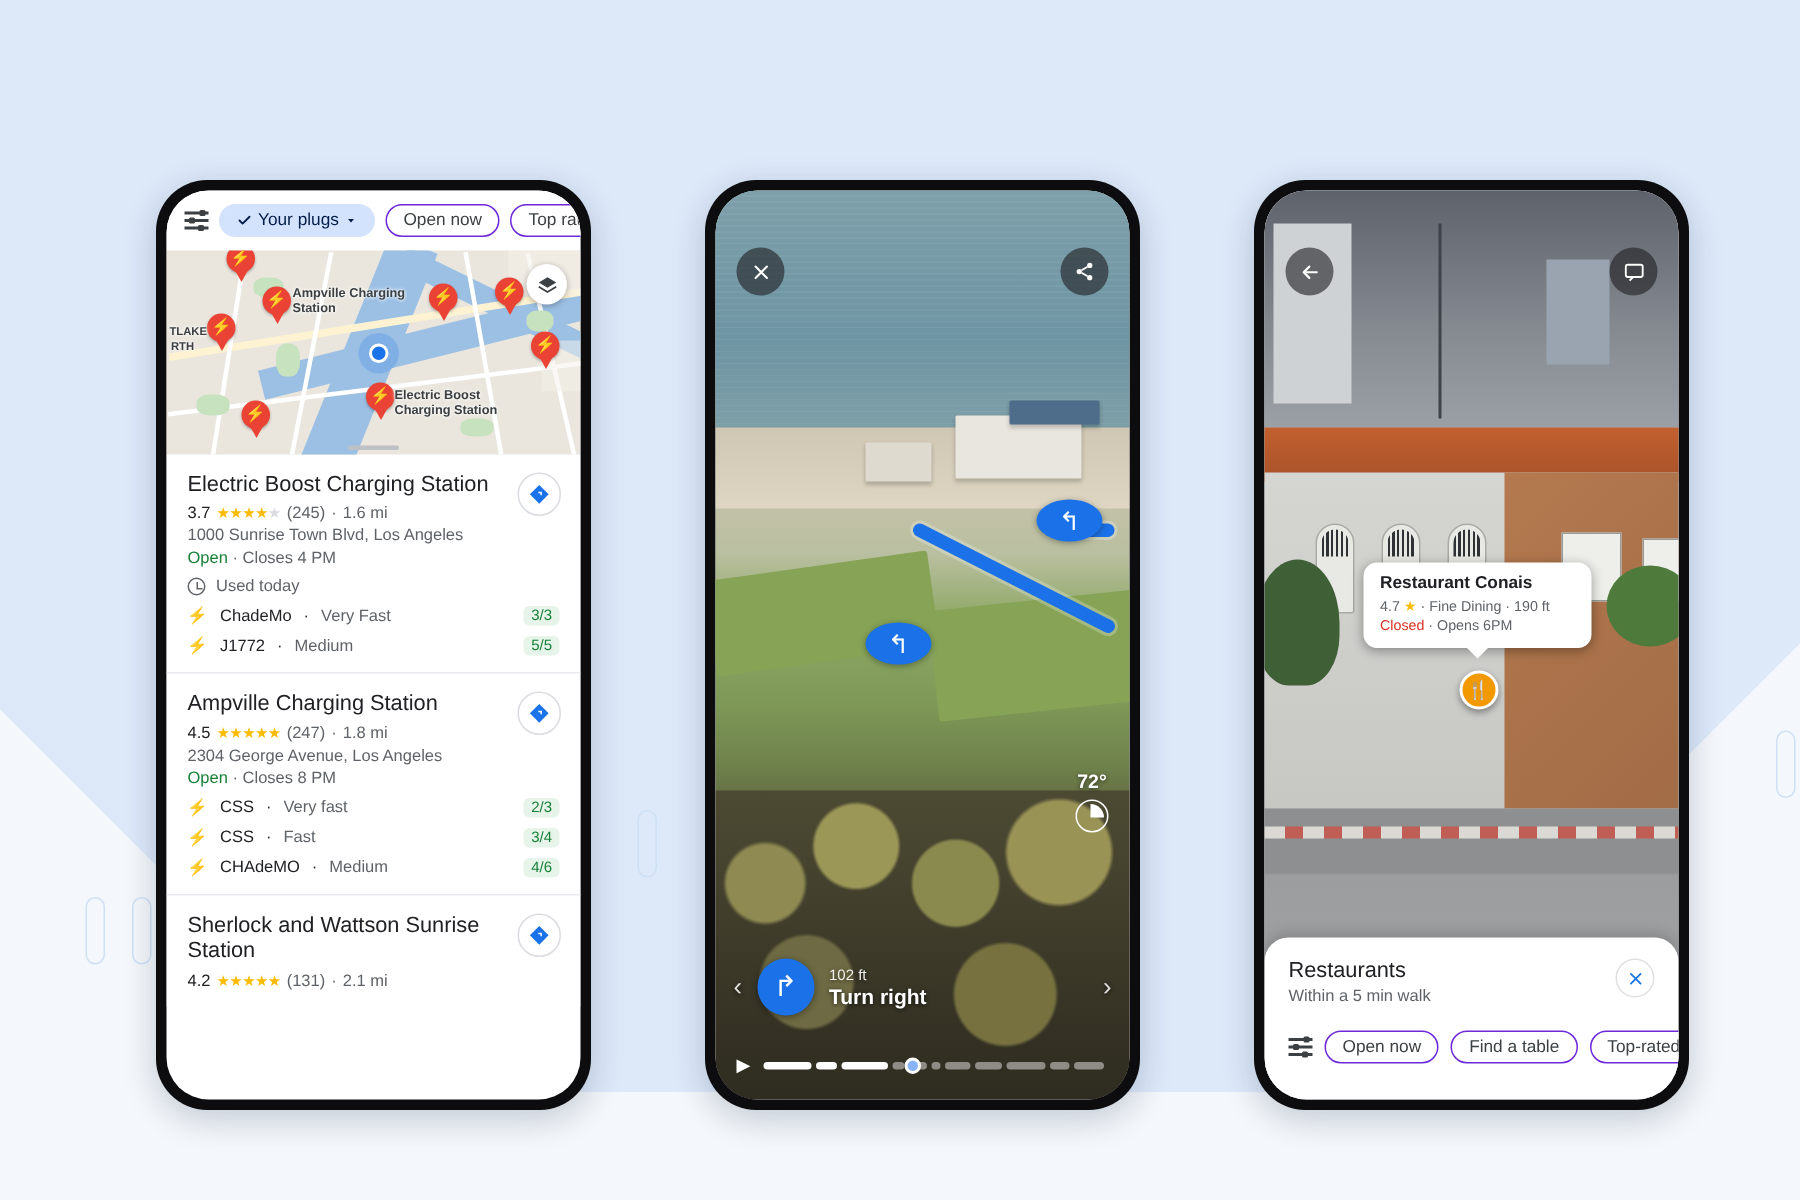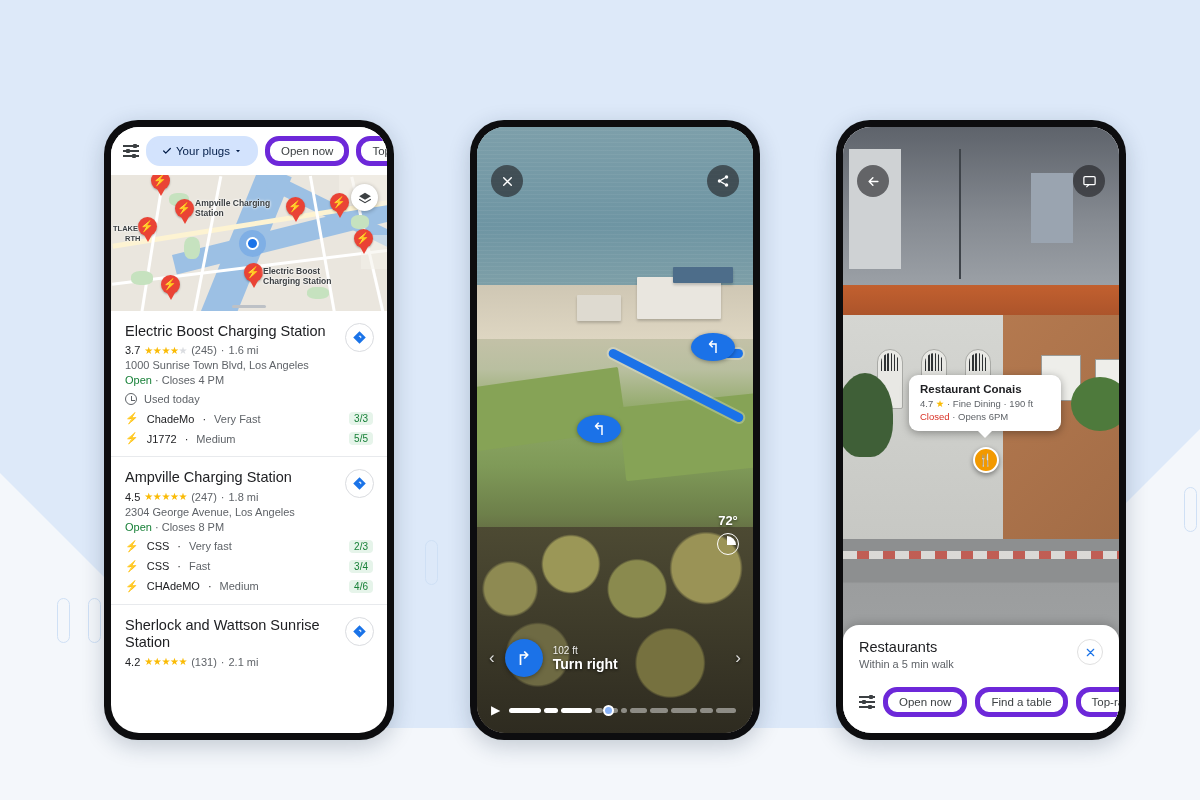--- a/index.html
+++ b/index.html
@@ -92,21 +92,21 @@
   }
   .searchbar .q { flex: 1; font-size: 14.5px; color: #1f1f1f; }
   .ico-btn { cursor: pointer; display:flex; align-items:center; justify-content:center; }
 
   .chips {
     display: flex; align-items: center; gap: 7px;
     padding: 9px 0 9px 12px;
     background: #fff;
   }
   .chip {
-    border: 5px solid #6d28d9; border-radius: 14px;
+    border: 1px solid #6d28d9; border-radius: 14px;
     padding: 4px 11px; font-size: 11.5px; color: #3c4043;
     white-space: nowrap; background: #fff;
   }
   .chip.active {
     background: #d3e3fd; border-color: #d3e3fd; color: #041e49;
     display: flex; align-items: center; gap: 4px;
   }
 
   .map {
     position: relative; height: 136px; overflow: hidden;
@@ -470,21 +470,21 @@
             <span class="bolt">⚡</span>
           </div>
           <div class="tip"></div>
         </div>
 
       <div class="bluedot" style="left:135px;top:62px;"></div>
 
       <div class="maplabel" style="left:84px;top:24px;">Ampville Charging Station</div>
       <div class="maplabel" style="left:152px;top:92px;">Electric Boost Charging Station</div>
       <div class="maplabel" style="left:2px;top:50px;width:40px;font-size:7.5px;">TLAKE</div>
-      <div class="maplabel" style="left:14px;top:60px;width:40px;font-size:7.5px;">RTH</div>
+      <div class="maplabel" style="left:3px;top:60px;width:40px;font-size:7.5px;">RTH</div>
 
       <div class="layers-btn">
         <svg width="14" height="14" viewBox="0 0 24 24" fill="#3c4043">
             <path d="M12 3L2 9l10 6 10-6-10-6z"></path>
             <path d="M2 14l10 6 10-6" fill="none" stroke="#3c4043" stroke-width="2"></path>
           </svg>
       </div>
       <div class="map-handle"></div>
     </div>
 

